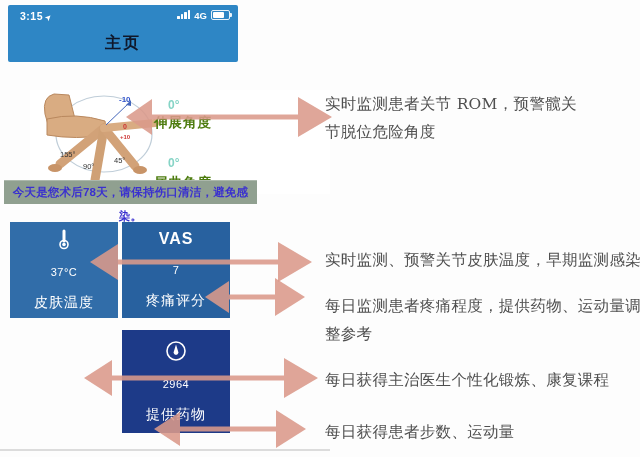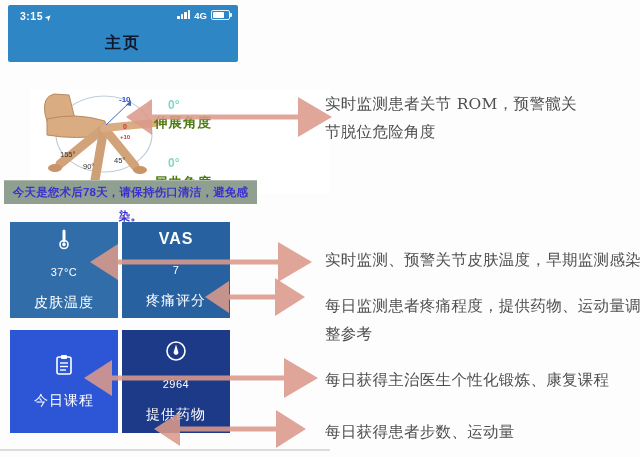--- a/index.html
+++ b/index.html
@@ -124,30 +124,20 @@
     <span class="t-val">37°C</span>
     <span class="t-lab">皮肤温度</span>
   </div>
 
   <div class="tile tile2">
     <span class="t-big">VAS</span>
     <span class="t-val">7</span>
     <span class="t-lab">疼痛评分</span>
   </div>
 
-  <div class="tile tile3">
-    <svg width="20" height="22" viewBox="0 0 20 22">
-      <rect x="3" y="3" width="14" height="17" rx="2" fill="none" stroke="#fff" stroke-width="1.6"></rect>
-      <rect x="7" y="1" width="6" height="4" rx="1" fill="#fff"></rect>
-      <line x1="6" y1="9" x2="14" y2="9" stroke="#fff" stroke-width="1.4"></line>
-      <line x1="6" y1="12.5" x2="14" y2="12.5" stroke="#fff" stroke-width="1.4"></line>
-      <line x1="6" y1="16" x2="12" y2="16" stroke="#fff" stroke-width="1.4"></line>
-    </svg>
-    <span class="t-lab">今日课程</span>
-  </div>
 
   <div class="tile tile4">
     <svg width="22" height="22" viewBox="0 0 22 22">
       <circle cx="11" cy="11" r="9" fill="none" stroke="#fff" stroke-width="1.6"></circle>
       <path d="M11,4.5 L13,11 A2.4,2.4 0 1 1 9,11 Z" fill="#fff"></path>
     </svg>
     <span class="t-val">2964</span>
     <span class="t-lab">提供药物</span>
   </div>
 

